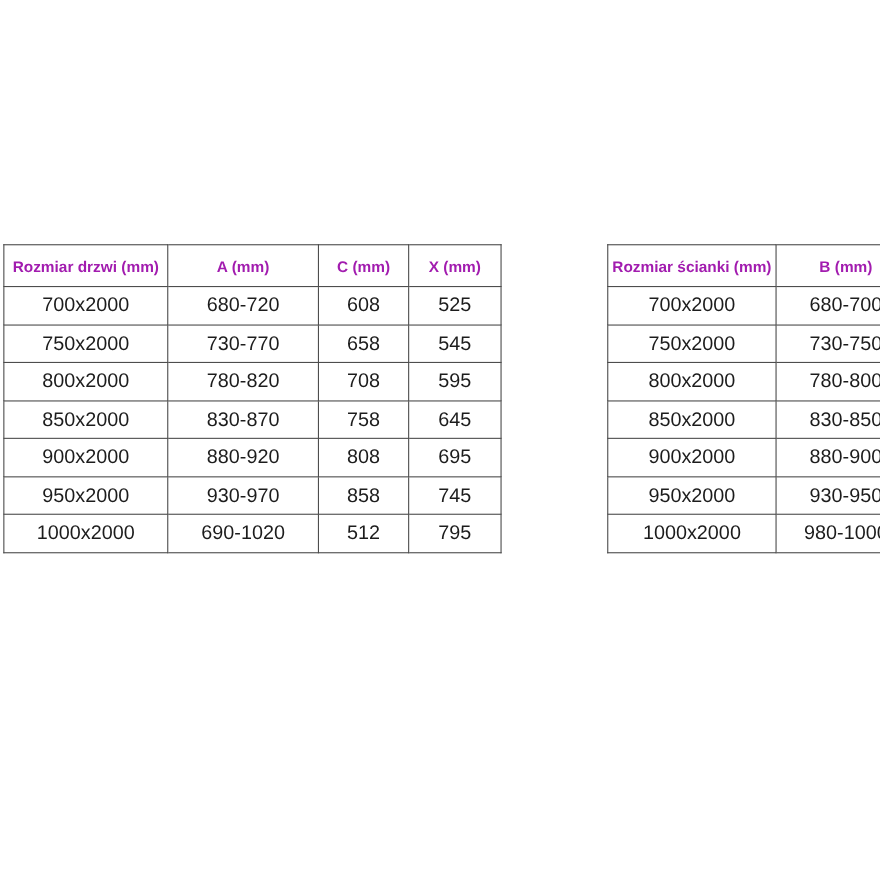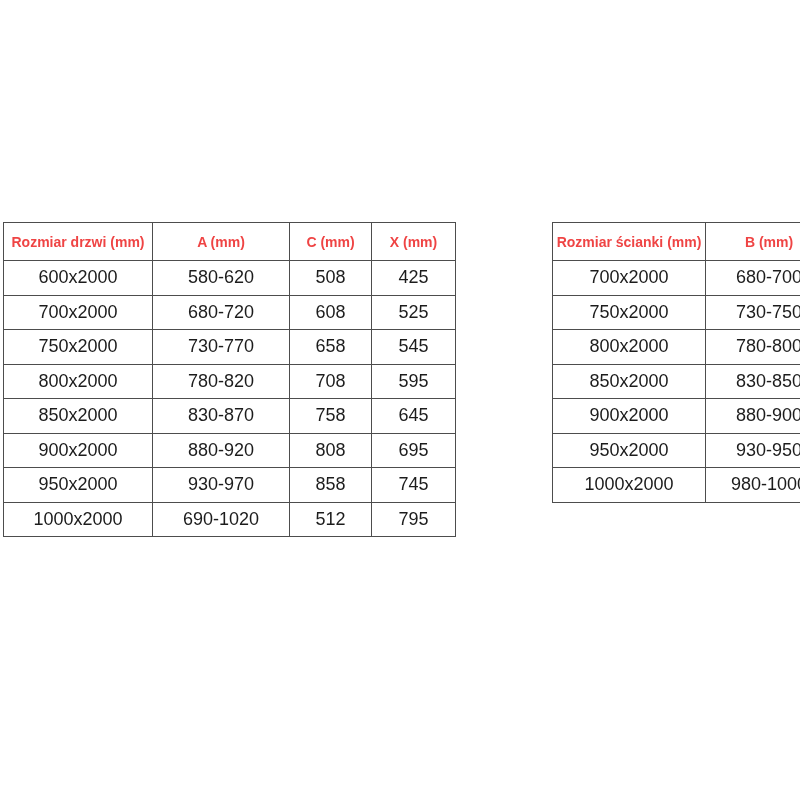--- a/index.html
+++ b/index.html
@@ -29,21 +29,21 @@
     border: 1px solid #4d4d4d;
     text-align: center;
     vertical-align: middle;
     padding: 0;
     overflow: hidden;
     white-space: nowrap;
   }
   table.spec th {
     font-size: 14px;
     font-weight: bold;
-    color: #ef4444;
+    color: #a21caf;
   }
   table.spec td {
     font-size: 18px;
     font-weight: normal;
     color: #1c1c1c;
   }
   tr.hdr  { height: 38px; }
   tr.row  { height: 34.5px; }
 
   #doors-table { left: 3px;   top: 222px; width: 452px; }
@@ -63,26 +63,20 @@
     </colgroup>
     <thead>
       <tr class="hdr">
         <th>Rozmiar drzwi (mm)</th>
         <th>A (mm)</th>
         <th>C (mm)</th>
         <th>X (mm)</th>
       </tr>
     </thead>
     <tbody>
-      <tr class="row">
-        <td>600x2000</td>
-        <td>580-620</td>
-        <td>508</td>
-        <td>425</td>
-      </tr>
       <tr class="row">
         <td>700x2000</td>
         <td>680-720</td>
         <td>608</td>
         <td>525</td>
       </tr>
       <tr class="row">
         <td>750x2000</td>
         <td>730-770</td>
         <td>658</td>

